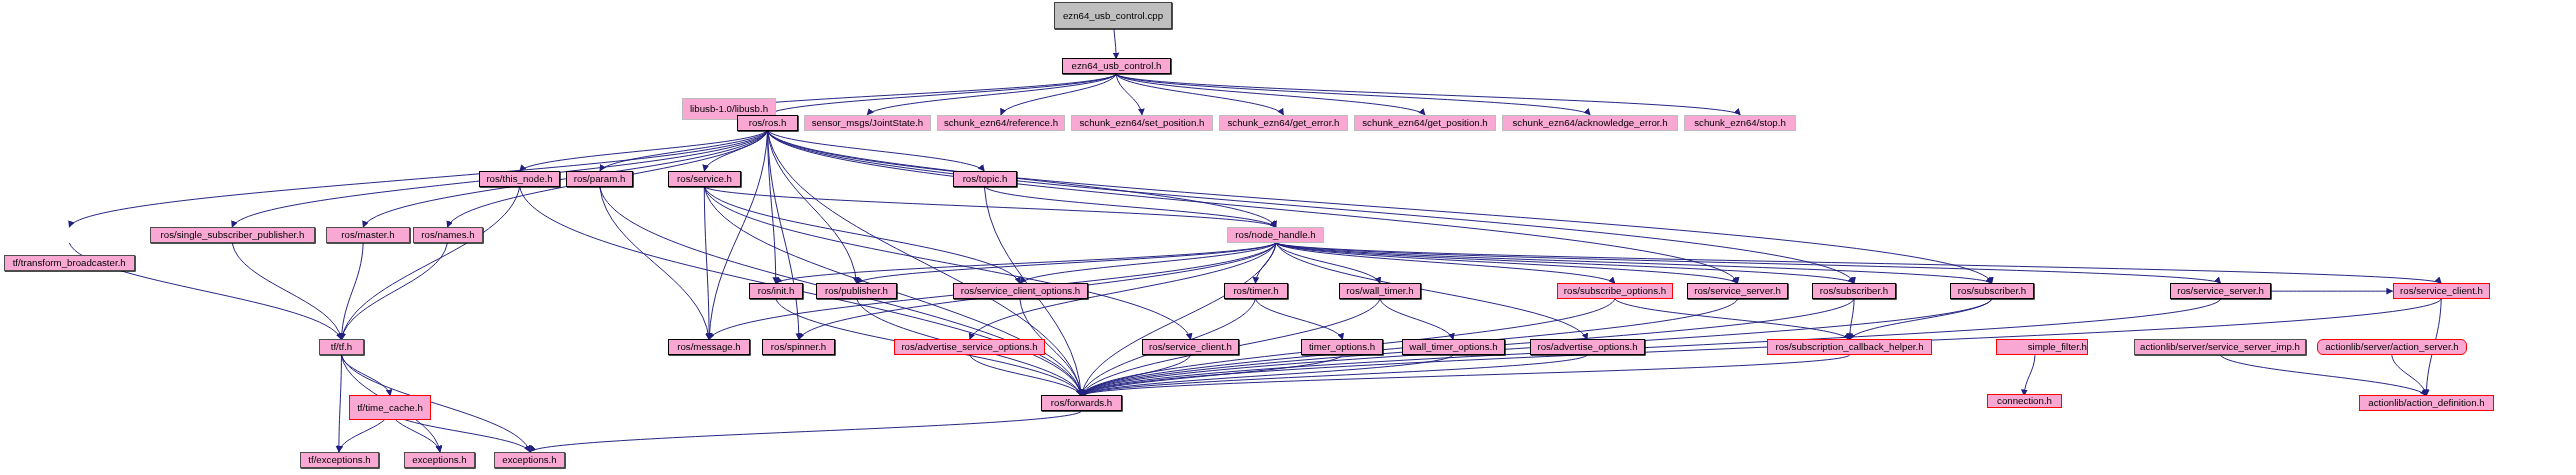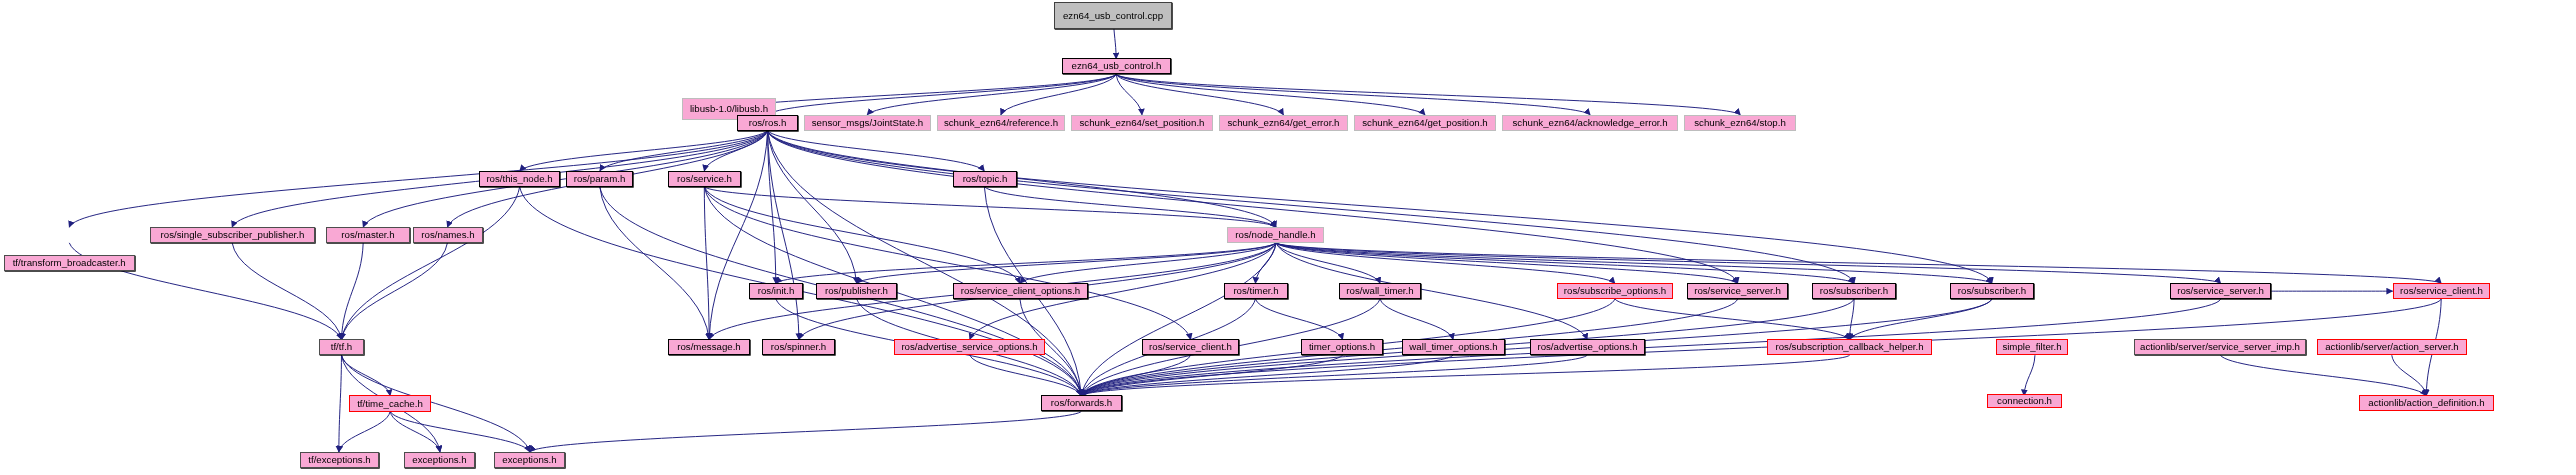--- a/index.html
+++ b/index.html
@@ -236,30 +236,30 @@
       </div>
       <div class="node solid" style="left: 1402px; top: 339px; width: 103px; height: 15.7px;">
         <span>wall_timer_options.h</span>
       </div>
       <div class="node solid" style="left: 1530px; top: 339px; width: 115px; height: 15.7px;">
         <span>ros/advertise_options.h</span>
       </div>
       <div class="node red" style="left: 1767px; top: 339px; width: 165px; height: 15.7px;">
         <span>ros/subscription_callback_helper.h</span>
       </div>
-      <div class="node red" style="left: 1996px; top: 339px; width: 72px; height: 15.7px;">
+      <div class="node red" style="left: 1996px; top: 339px; width: 92px; height: 15.7px; justify-content: flex-end;">
         <span>simple_filter.h</span>
       </div>
       <div class="node dark" style="left: 2134px; top: 339px; width: 172px; height: 15.7px;">
         <span>actionlib/server/service_server_imp.h</span>
       </div>
-      <div class="node red" style="left: 2317px; top: 339px; width: 150px; height: 15.7px;">
+      <div class="node red" style="left: 2317px; top: 339px; width: 150px; height: 15.7px; border-radius: 6px;">
         <span>actionlib/server/action_server.h</span>
       </div>
-      <div class="node red" style="left: 349px; top: 395px; width: 82px; height: 17px;">
+      <div class="node red" style="left: 349px; top: 395px; width: 82px; height: 25px;">
         <span>tf/time_cache.h</span>
       </div>
       <div class="node solid" style="left: 1041px; top: 395px; width: 81px; height: 15.7px;">
         <span>ros/forwards.h</span>
       </div>
       <div class="node red" style="left: 1987px; top: 394px; width: 75px; height: 14px;">
         <span>connection.h</span>
       </div>
       <div class="node red" style="left: 2359px; top: 395px; width: 135px; height: 15.7px;">
         <span>actionlib/action_definition.h</span>

